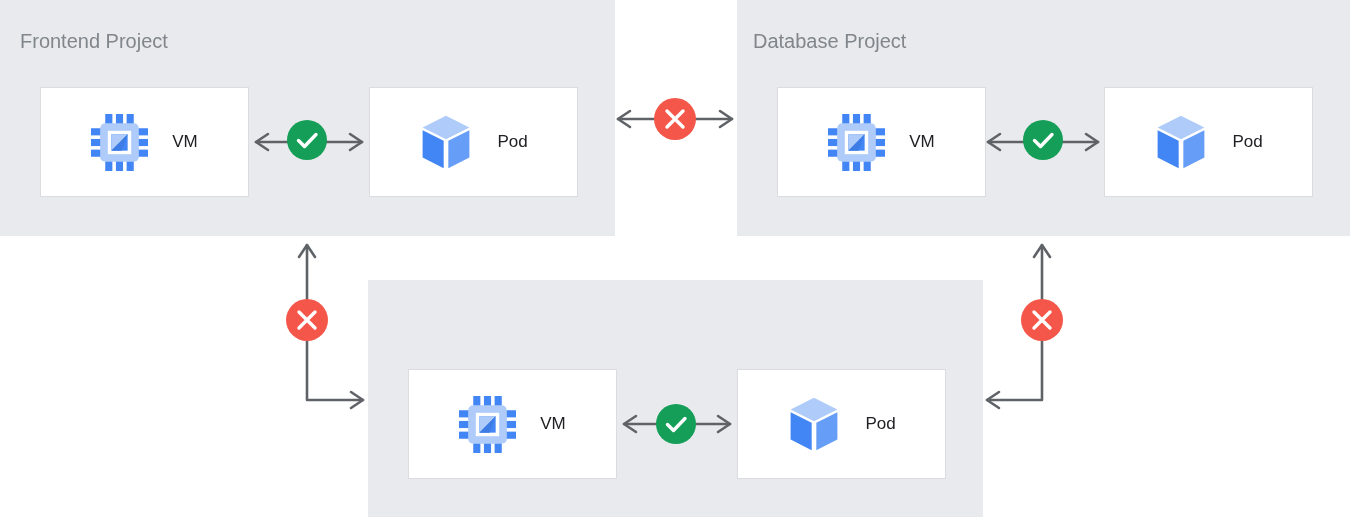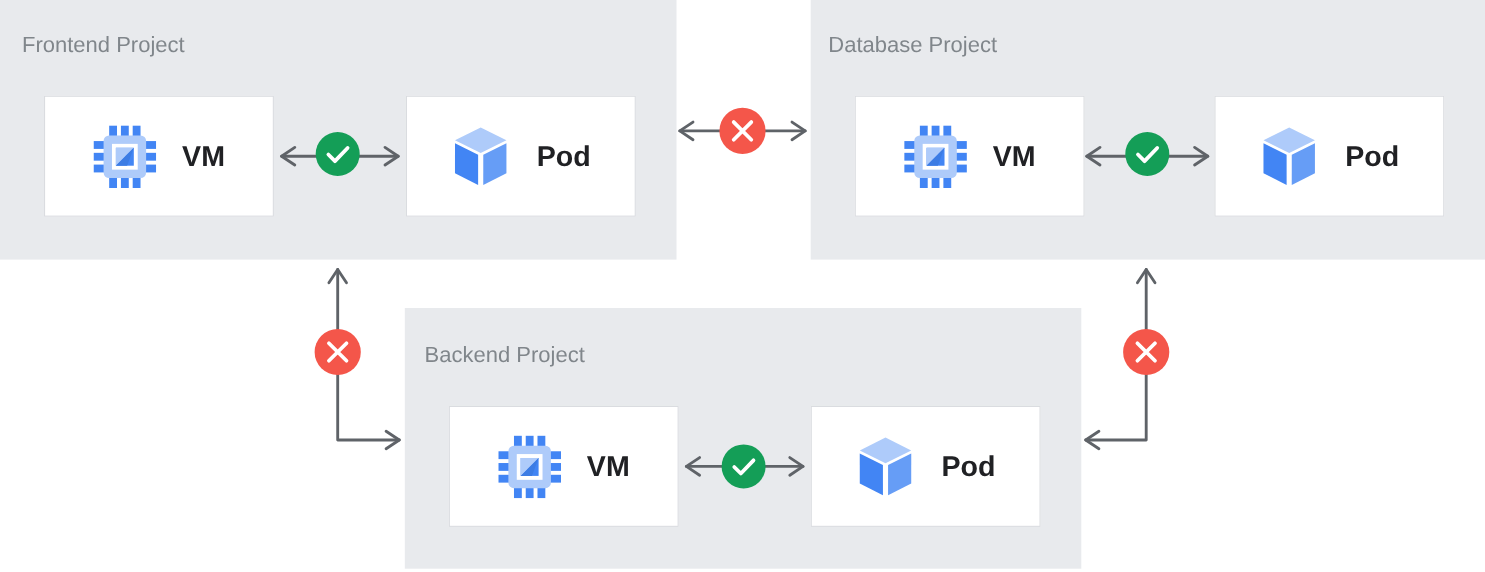--- a/index.html
+++ b/index.html
@@ -3,21 +3,21 @@
 <meta charset="utf-8">
 <style>
   html,body{margin:0;padding:0;background:#FFFFFF;}
   body{font-family:"Liberation Sans","DejaVu Sans",sans-serif;}
   .canvas{position:relative;width:1350px;height:520px;background:var(--canvas-bg,#FFFFFF);overflow:hidden;padding-left:48px;}
   .panel{position:absolute;background:var(--panel-bg,#E8EAED);}
   .panel-title{position:absolute;font-size:20px;line-height:24px;color:var(--title-text,#80868B);white-space:nowrap;}
   .node{position:absolute;width:207px;height:108px;background:var(--node-bg,#FFFFFF);
         border:1px solid var(--node-border,#DADCE0);box-sizing:content-box;
         display:flex;align-items:center;justify-content:center;gap:24px;}
-  .node-label{font-size:26px;color:var(--node-text,#202124);font-weight:bold;}
+  .node-label{font-size:17px;color:var(--node-text,#202124);}
   .badge{position:absolute;border-radius:50%;display:flex;align-items:center;justify-content:center;z-index:3;}
   .badge.allowed{width:40px;height:40px;background:var(--allowed,#149E57);}
   .badge.denied{width:42px;height:42px;background:var(--denied,#F4564A);}
   .badge svg{display:block;}
   .glyph{stroke:#FFFFFF;stroke-width:3.4;fill:none;stroke-linecap:round;stroke-linejoin:round;}
   .arrow-layer{position:absolute;left:0;top:0;z-index:2;pointer-events:none;}
   .arrow{stroke:var(--arrow,#5F6368);stroke-width:2.6;fill:none;stroke-linecap:round;stroke-linejoin:round;}
   
   .pin{fill:var(--icon-blue,#4285F4);}
   .chip-body{fill:var(--icon-blue-light,#AECBFA);}
@@ -107,21 +107,20 @@
       <span class="node-label">Pod</span>
     </div>
     <div class="badge allowed" style="left:286px;top:120px;">
       <svg width="40" height="40" viewBox="0 0 40 40">
         <path class="glyph" d="M11.5 20.5 L17.5 26.5 L29 14.5"></path>
       </svg>
     </div>
   </div>
 
   <div class="panel" style="left:368px;top:280px;width:615px;height:237px;">
-    <div class="panel-title" style="left:18px;top:31px;">Backend Project</div>
     <div class="node" style="left:40px;top:89px;">
       <svg width="57" height="57" viewBox="0 0 56 56">
         <rect class="pin" x="14" y="0" width="7" height="12"></rect>
           <rect class="pin" x="24.5" y="0" width="7" height="12"></rect>
           <rect class="pin" x="35" y="0" width="7" height="12"></rect>
         <rect class="pin" x="14" y="44" width="7" height="12"></rect>
           <rect class="pin" x="24.5" y="44" width="7" height="12"></rect>
           <rect class="pin" x="35" y="44" width="7" height="12"></rect>
         <rect class="pin" x="0" y="14" width="12" height="7"></rect>
           <rect class="pin" x="0" y="24.5" width="12" height="7"></rect>

